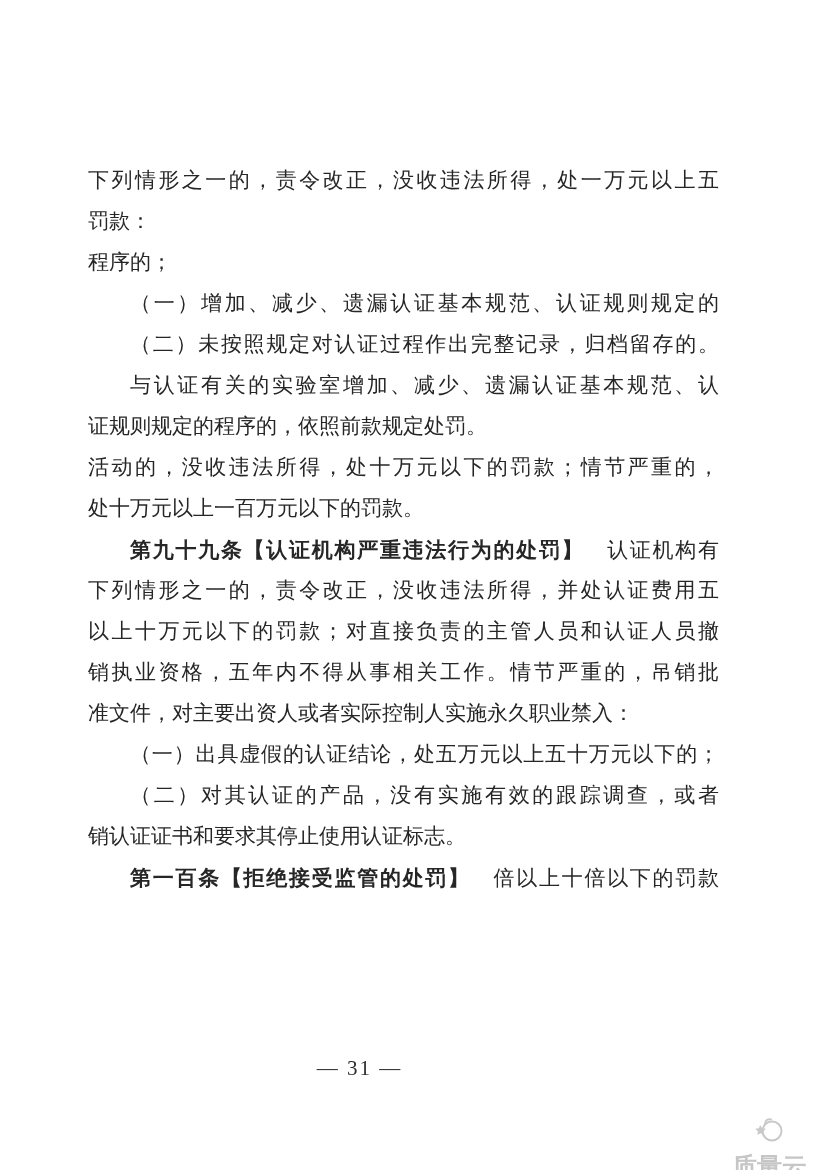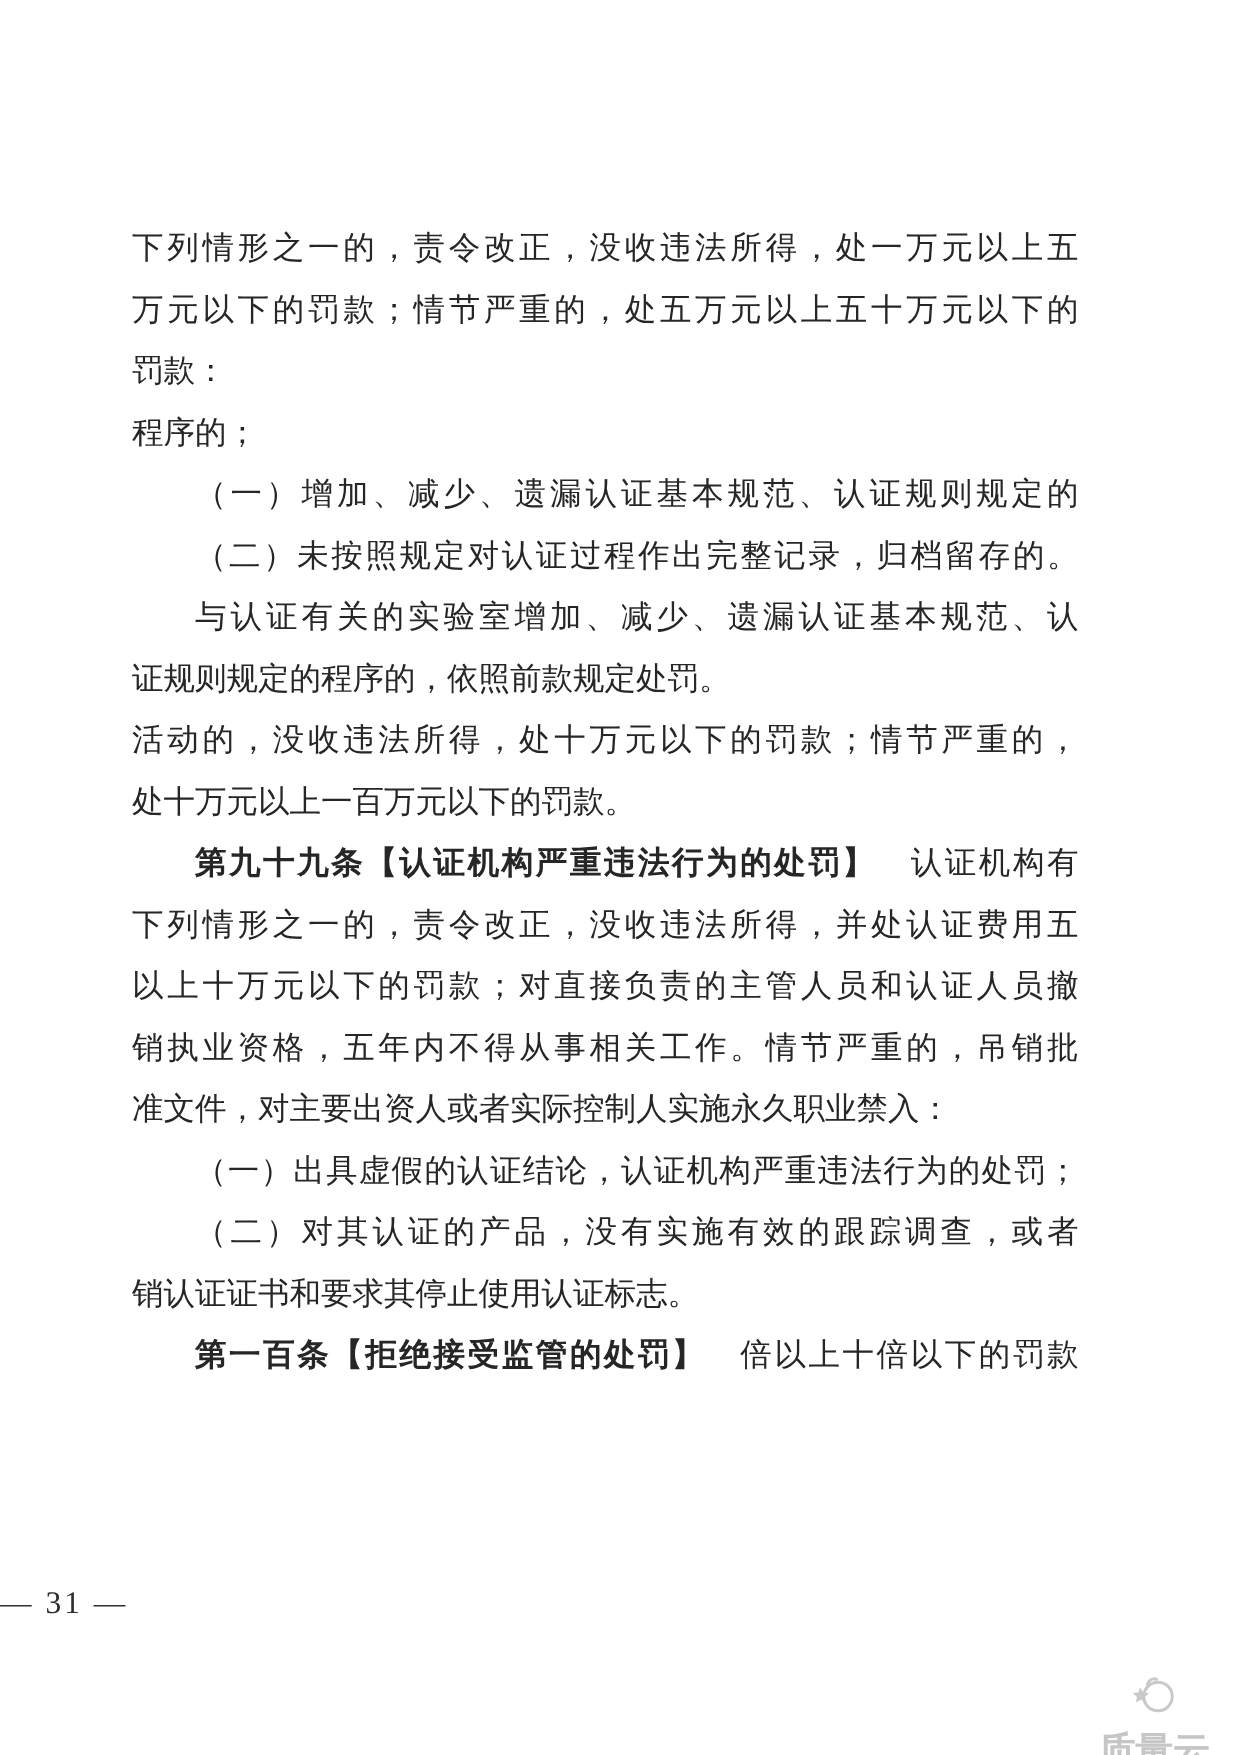--- a/index.html
+++ b/index.html
@@ -11,21 +11,21 @@
     position: relative;
     width: 827px;
     height: 1170px;
     overflow: hidden;
     font-family: "Liberation Serif", serif;
     color: #262626;
   }
   #text-block {
     position: absolute;
     left: 88px;
-    top: 145px;
+    top: 160px;
     width: 631px;
     font-size: 21px;
     line-height: 41px;
   }
   .line {
     height: 41px;
     overflow: hidden;
     white-space: normal;
   }
   .line.j {
@@ -38,20 +38,21 @@
   .seg-bold {
     font-weight: bold;
     font-family: "Liberation Sans", sans-serif;
     margin-top: 48px;
   }
   #footer {
     position: absolute;
     top: 1056px;
     left: 0;
     width: 719px;
+    text-align: center;
     font-size: 21px;
     letter-spacing: 2px;
     color: #2e2e2e;
   }
   #watermark {
     position: absolute;
     top: 1115px;
     right: 20px;
     display: flex;
     align-items: center;
@@ -64,35 +65,34 @@
   }
   #watermark svg {
     display: block;
   }
 </style>
 </head>
 <body>
 
 <div id="text-block">
     <div class="line j"><span>下列情形之一的，责令改正，没收违法所得，处一万元以上五</span></div>
-    <div class="line j"><span>万元以下的罚款；情节严重的，处五万元以上五十万元以下的</span></div>
     <div class="line"><span>罚款：</span></div>
     <div class="line"><span>程序的；</span></div>
     <div class="line j indent"><span>（一）增加、减少、遗漏认证基本规范、认证规则规定的</span></div>
     <div class="line j indent"><span>（二）未按照规定对认证过程作出完整记录，归档留存的。</span></div>
     <div class="line j indent"><span>与认证有关的实验室增加、减少、遗漏认证基本规范、认</span></div>
     <div class="line"><span>证规则规定的程序的，依照前款规定处罚。</span></div>
     <div class="line j"><span>活动的，没收违法所得，处十万元以下的罚款；情节严重的，</span></div>
     <div class="line"><span>处十万元以上一百万元以下的罚款。</span></div>
     <div class="line j indent"><span class="seg-bold">第九十九条【认证机构严重违法行为的处罚】</span><span>　认证机构有</span></div>
     <div class="line j"><span>下列情形之一的，责令改正，没收违法所得，并处认证费用五</span></div>
     <div class="line j"><span>以上十万元以下的罚款；对直接负责的主管人员和认证人员撤</span></div>
     <div class="line j"><span>销执业资格，五年内不得从事相关工作。情节严重的，吊销批</span></div>
     <div class="line"><span>准文件，对主要出资人或者实际控制人实施永久职业禁入：</span></div>
-    <div class="line j indent"><span>（一）出具虚假的认证结论，认证机构严重违法行为的处罚；</span></div>
+    <div class="line j indent"><span>（一）出具虚假的认证结论，处五万元以上五十万元以下的；</span></div>
     <div class="line j indent"><span>（二）对其认证的产品，没有实施有效的跟踪调查，或者</span></div>
     <div class="line"><span>销认证证书和要求其停止使用认证标志。</span></div>
     <div class="line j indent"><span class="seg-bold">第一百条【拒绝接受监管的处罚】</span><span>　倍以上十倍以下的罚款</span></div>
   </div>
 
 <div id="footer">— 31 —</div>
 
 <div id="watermark">
   <span>
     <svg width="34" height="30" viewBox="0 0 34 30" fill="none" xmlns="http://www.w3.org/2000/svg">

